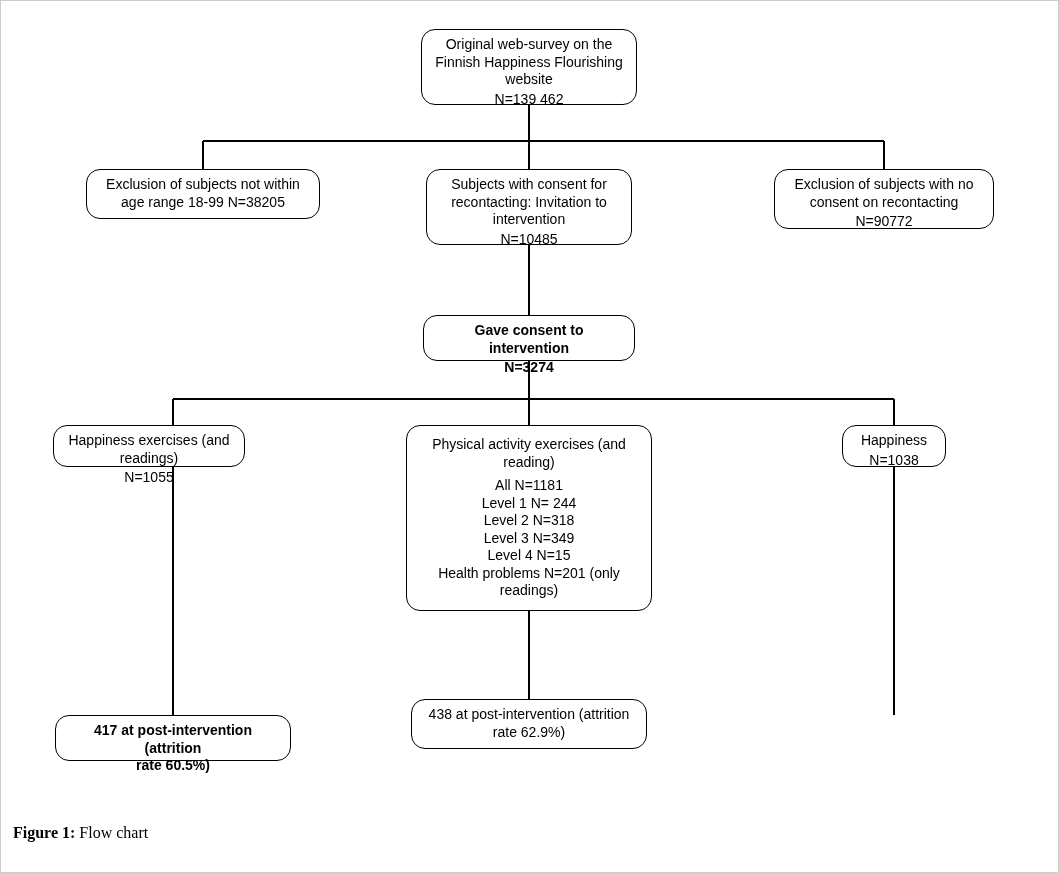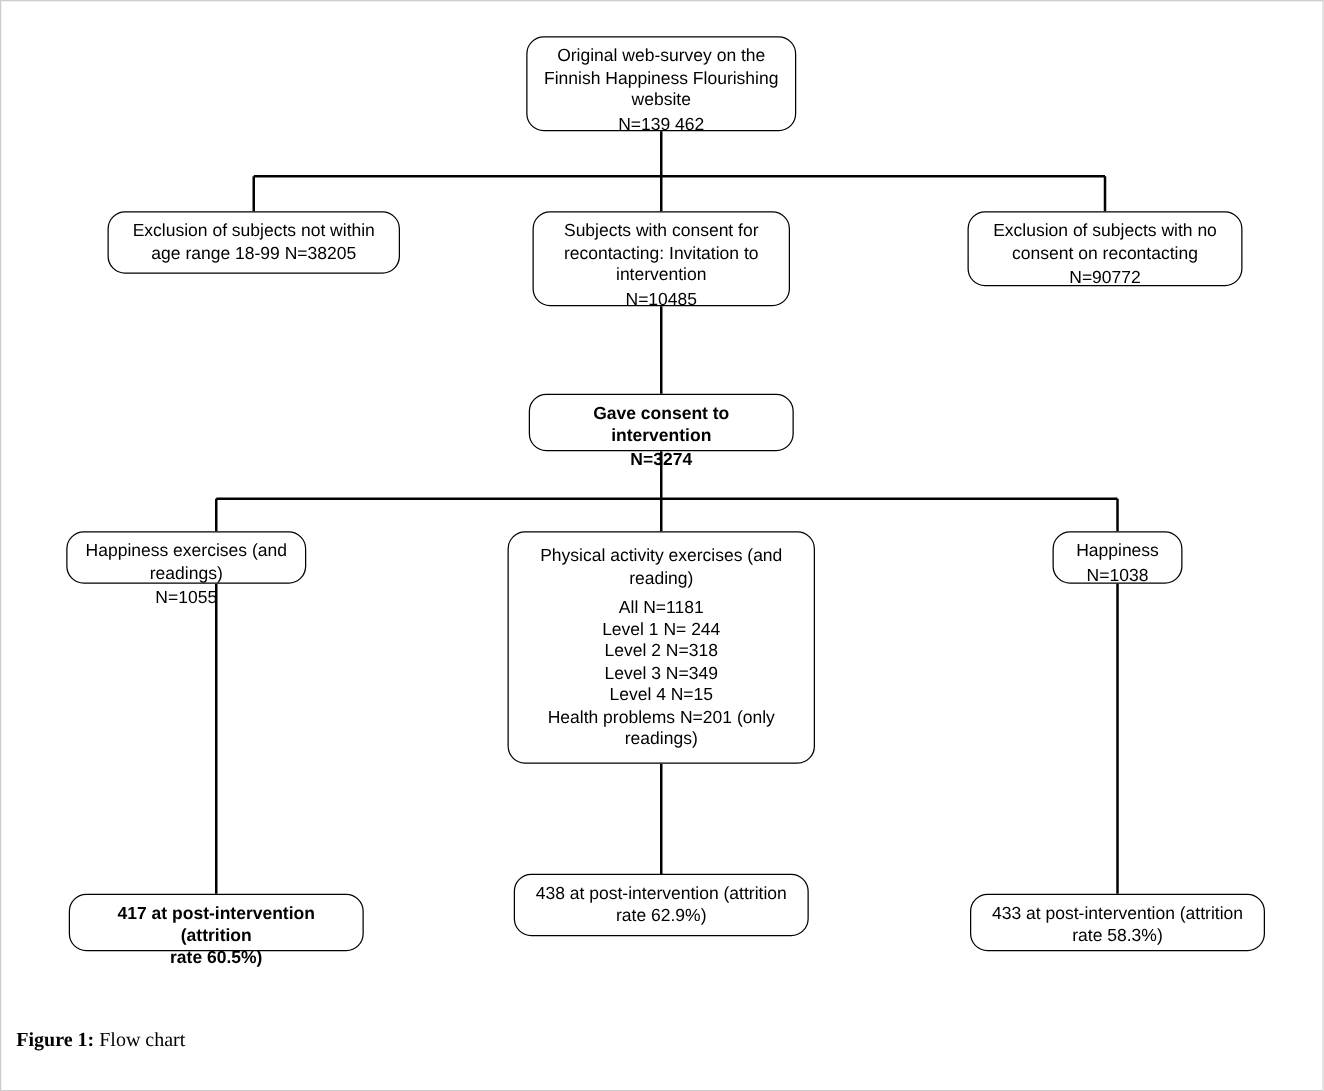--- a/index.html
+++ b/index.html
@@ -146,22 +146,18 @@
   <div class="node" style="left:54px; top:714px; width:236px; height:46px;font-weight:bold;">
     <span>417 at post-intervention (attrition</span>
     <span>rate 60.5%)</span>
   </div>
 
   <div class="node" style="left:410px; top:682px; width:236px; height:50px;margin-top:16px;">
     <span>438 at post-intervention (attrition</span>
     <span>rate 62.9%)</span>
   </div>
 
-  <div class="node" style="left:775px; top:714px; width:236px; height:46px;">
-    <span>433 at post-intervention (attrition</span>
-    <span>rate 58.3%)</span>
-  </div>
 
   <div class="caption">
     <span class="fig-label">Figure 1:</span><span> Flow chart</span>
   </div>
 
 </div>
 
 </body></html>

